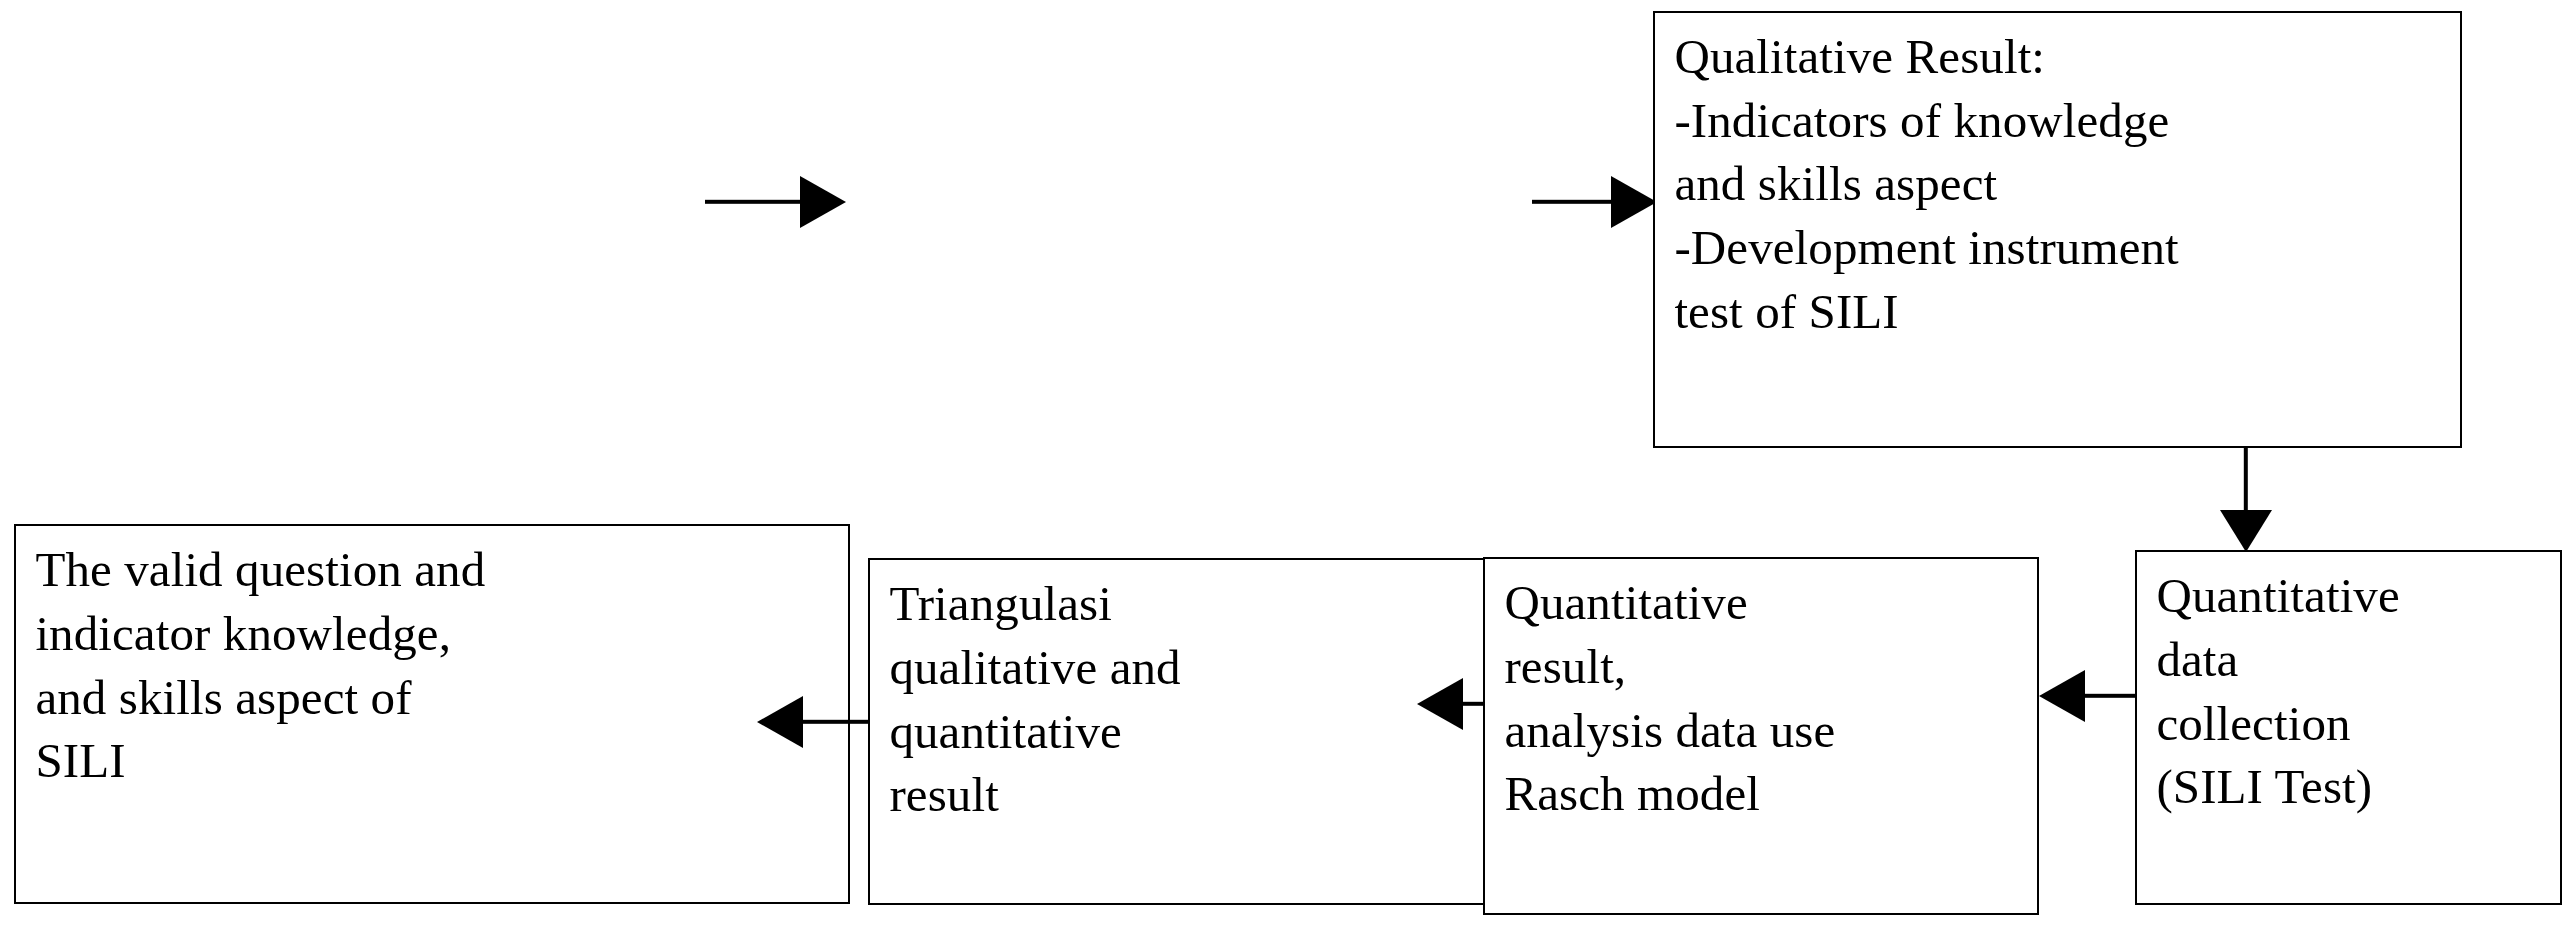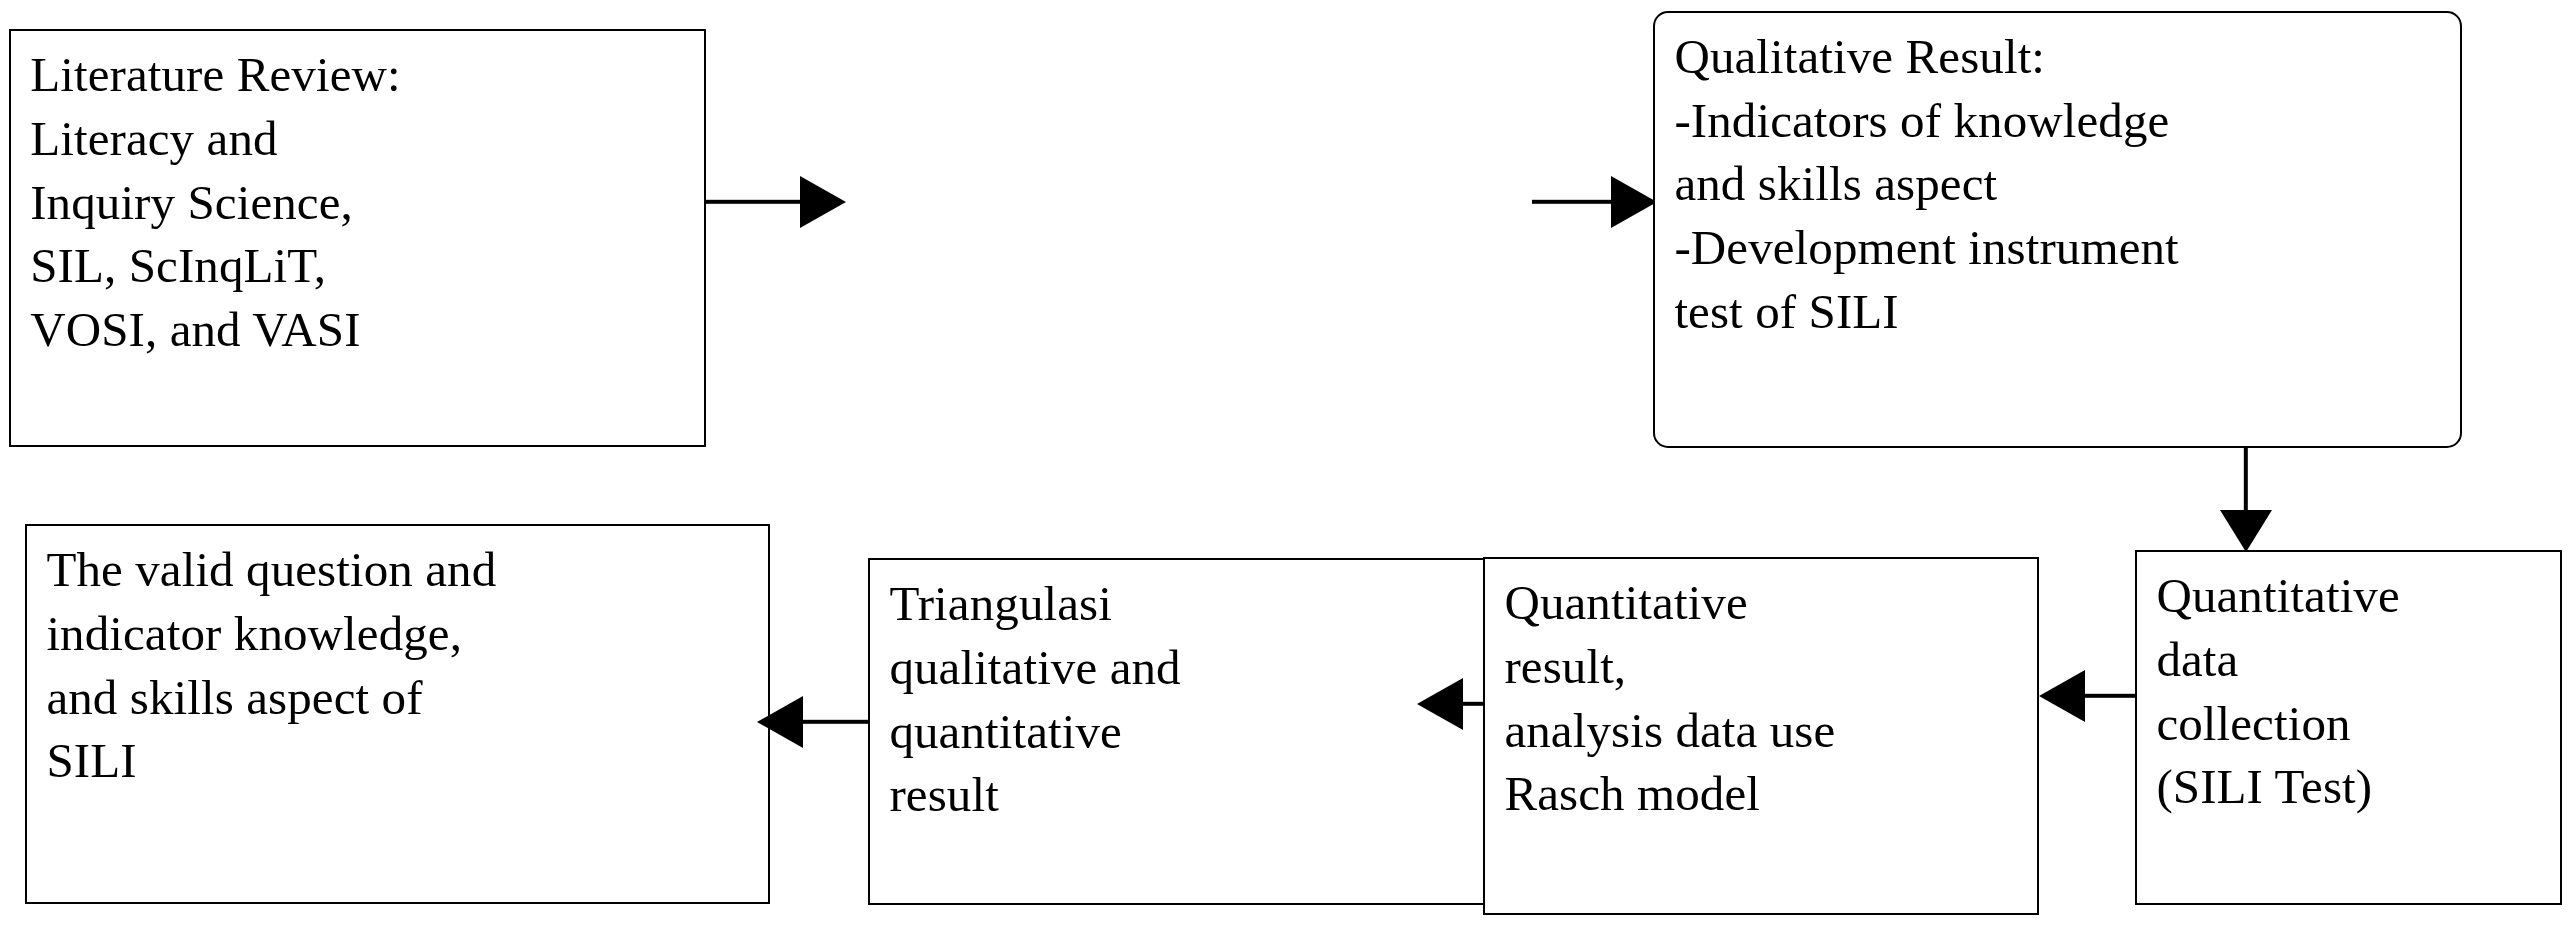--- a/index.html
+++ b/index.html
@@ -25,23 +25,23 @@
     padding: 12.4px 16px 8.8px 19.4px;
     font-size: 49px;
     line-height: 1.30;
     white-space: pre-line;
     letter-spacing: 0.1px;
   }
 
   
   #node-literature-review { left: 8.8px;   top: 29px;  width: 697px;  height: 418px; }
   #node-qualitative-interview { left: 845px; top: 25.6px; width: 687px; height: 406px; }
-  #node-qualitative-result { left: 1653px; top: 10.6px; width: 809px; height: 437px; border-radius: 15px; }
+  #node-qualitative-result { left: 1653px; top: 10.6px; width: 809px; height: 437px; }
 
-  #node-valid-question { left: 25px;   top: 524px; width: 745px;  height: 380px; }
+  #node-valid-question { left: 14px;   top: 524px; width: 836px;  height: 380px; }
   #node-triangulasi    { left: 868px;  top: 558px; width: 659px;  height: 347px; }
   #node-quantitative-result { left: 1483px; top: 557px; width: 556px; height: 358px; }
   #node-quantitative-collection { left: 2135px; top: 550px; width: 427px; height: 355px; }
 
   
   .conn { position: absolute; }
   .conn .shaft-h {
     position: absolute;
     height: 4.4px;
     background: #000000;
@@ -102,25 +102,20 @@
   #conn-quant-to-triang .shaft-h { right: 0; width: 28px; }
 
   #conn-triang-to-valid  { left: 757px;  top: 694px; width: 113px; height: 55px; }
   #conn-triang-to-valid .shaft-h { right: 0; width: 71px; }
 </style>
 </head>
 <body>
 
 <div id="canvas">
 
-  <div class="node" id="node-literature-review">Literature Review:
-Literacy and
-Inquiry Science,
-SIL, ScInqLiT,
-VOSI, and VASI</div>
 
   <div class="conn" id="conn-lit-to-qual">
     <span class="shaft-h"></span>
     <span class="head head-right"></span>
   </div>
 
 
   <div class="conn" id="conn-qual-to-result">
     <span class="shaft-h"></span>
     <span class="head head-right"></span>

